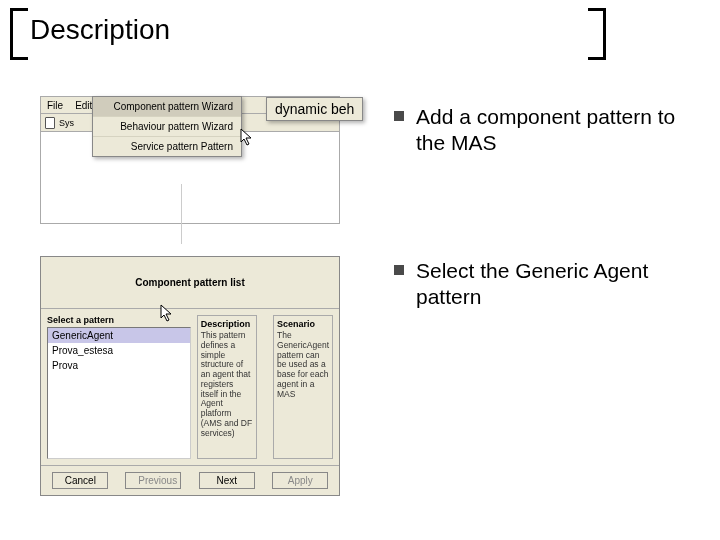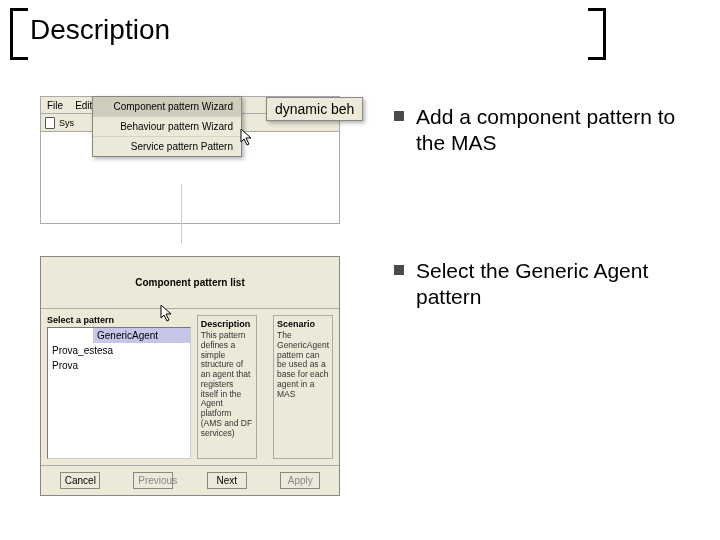--- a/index.html
+++ b/index.html
@@ -138,21 +138,21 @@
     overflow:hidden;
   }
   .leftpanel {
     width: 156px;
     display:flex;
     flex-direction:column;
   }
   .leftpanel .lbl { font-size:9px; font-weight:bold; margin-bottom:2px; background:#ece9d8; }
   .leftpanel .list { flex:1; background:#fff; border:1px inset #ccc; }
   .leftpanel .list .li { padding: 2px 4px; }
-  .leftpanel .list .li.sel { background:#c8c6e8;margin-left:45px; }
+  .leftpanel .list .li.sel { background:#c8c6e8; }
   .rightcol {
     width: 148px;
     display:flex;
     flex-direction:row;
     gap:16px;
   }
   .box {
     border:1px solid #aaa;
     padding: 3px;
     background:#ece9d8;
@@ -161,26 +161,26 @@
   .box .heading { font-weight:bold; margin-bottom:2px; }
   .box .text { font-size:8.5px; color:#333; line-height:1.15; }
   .dlg .buttons {
     display:flex;
     gap:8px;
     padding: 6px;
     border-top:1px solid #aaa;
     justify-content:space-around;
   }
   .dlg .buttons .btn {
-    width: 40px;
+    width: 56px;
     text-align:center;
     font-size:10px;
     background:#ece9d8;
     border:1px solid #888;
-    padding: 2px 4px;
+    padding: 2px 12px;
   }
   .dlg .buttons .btn.disabled { color:#888; }
   .cursor2 {
     position:absolute;
     left: 120px; top: 48px;
     pointer-events:none;
   }
 
   
   .bullets {

